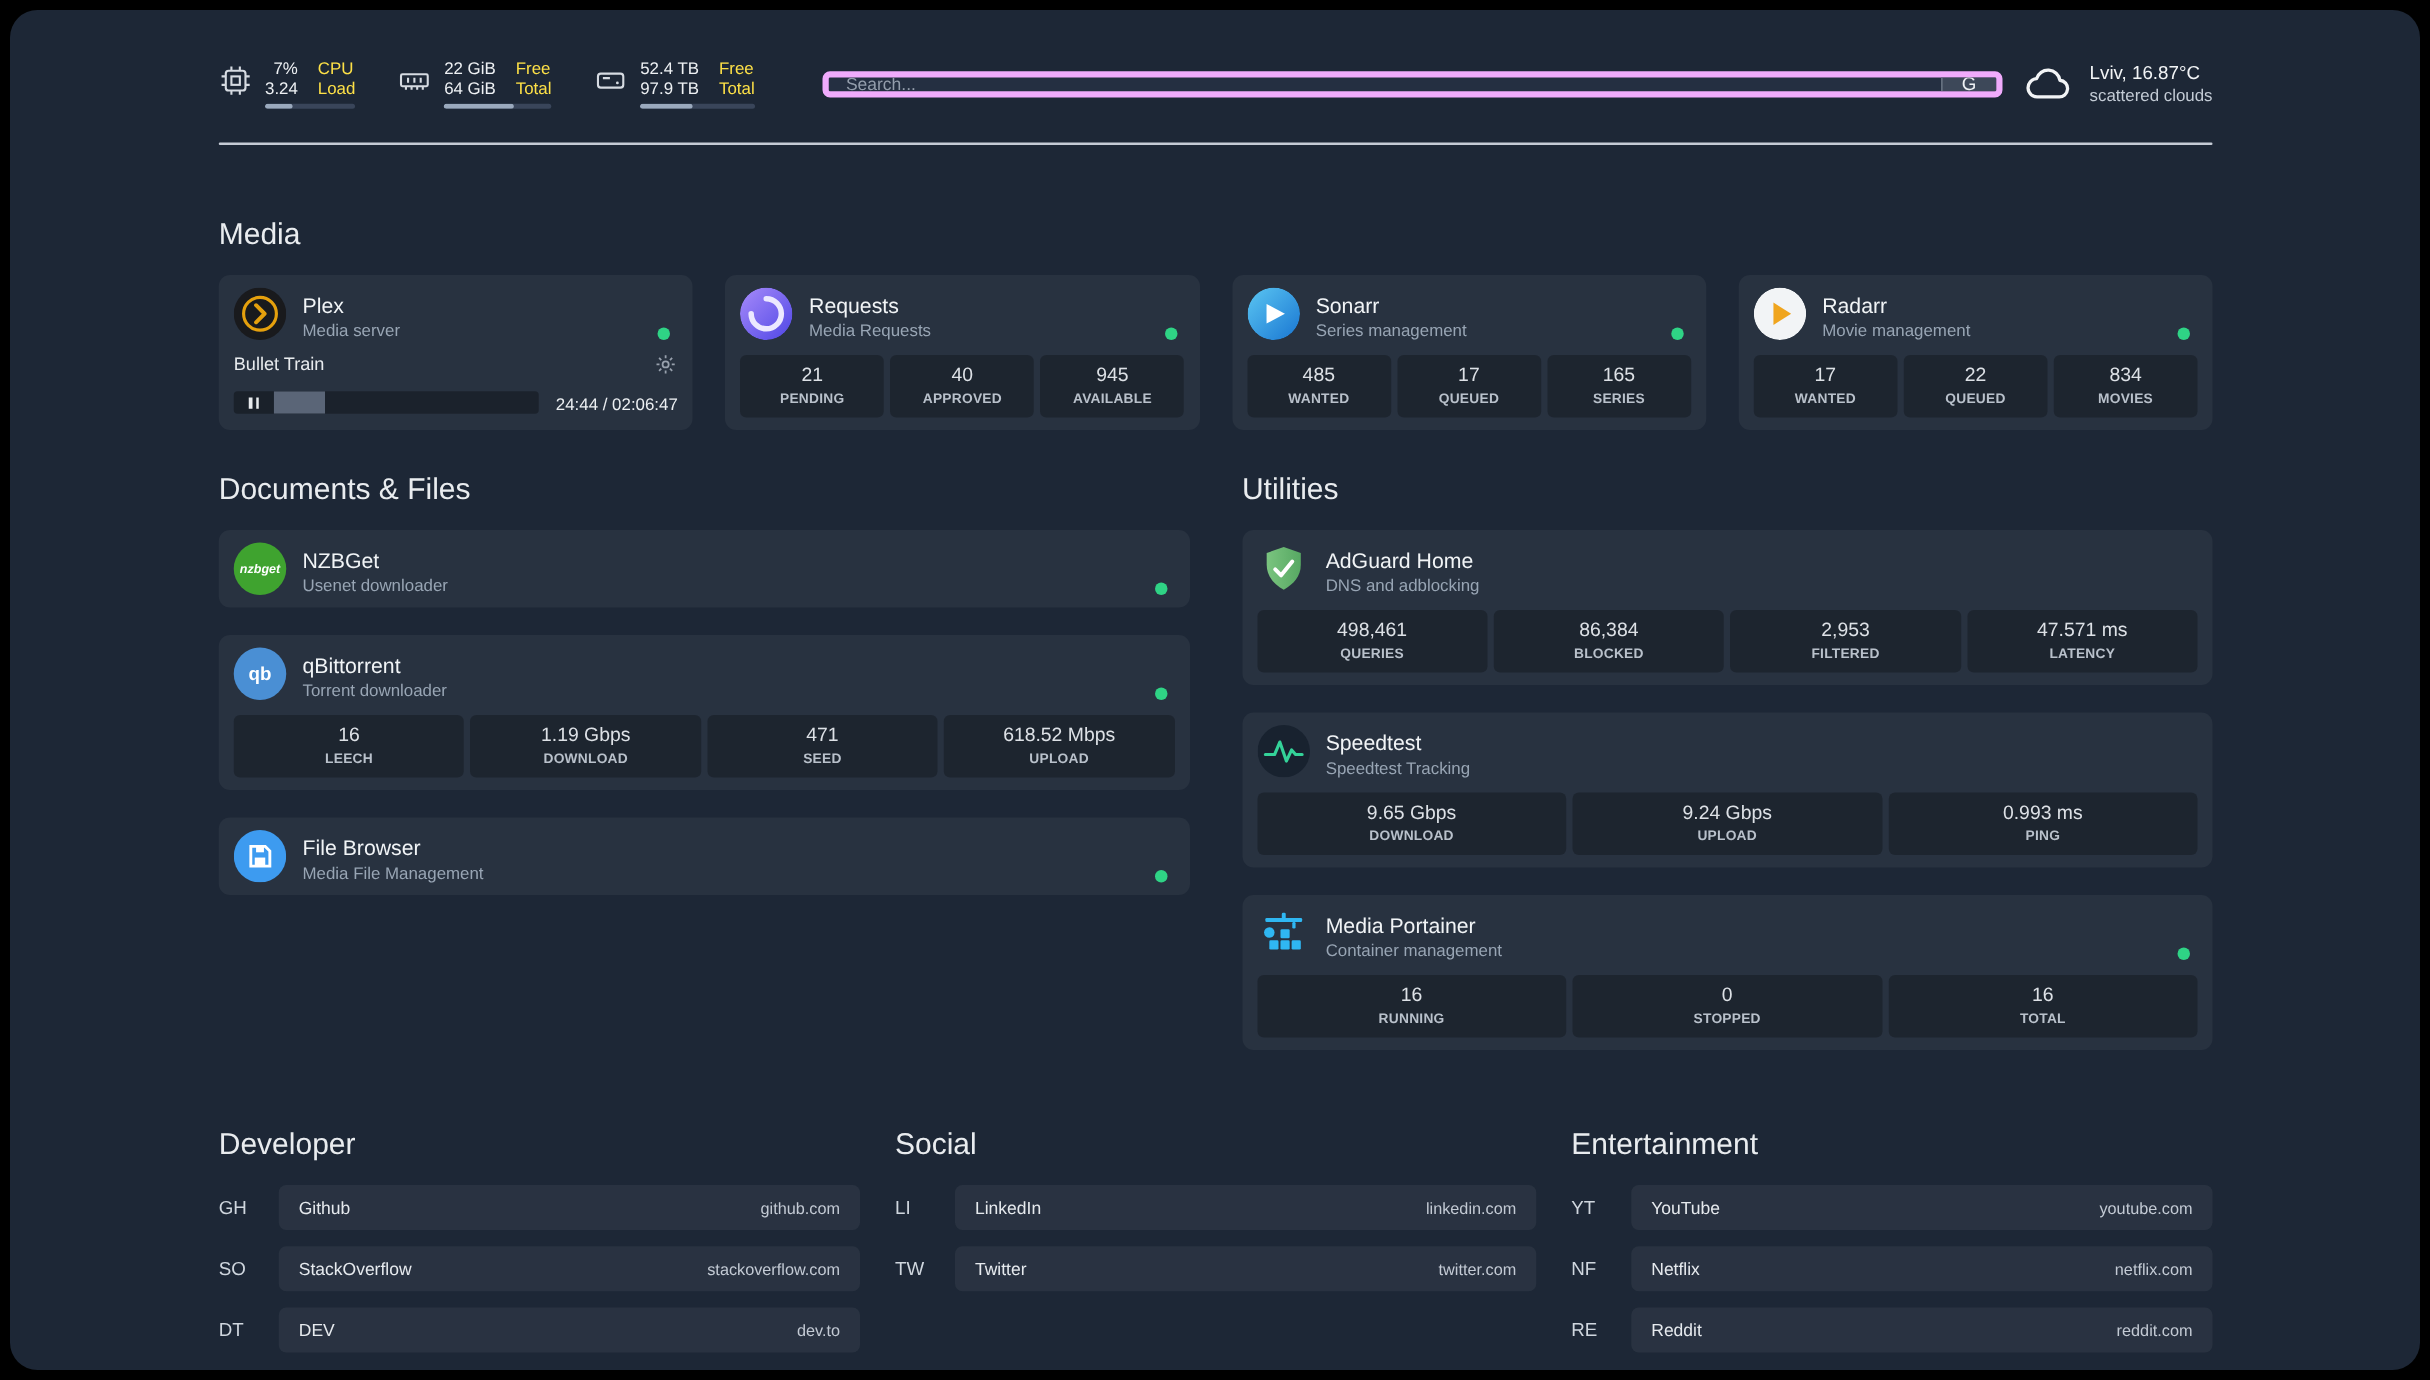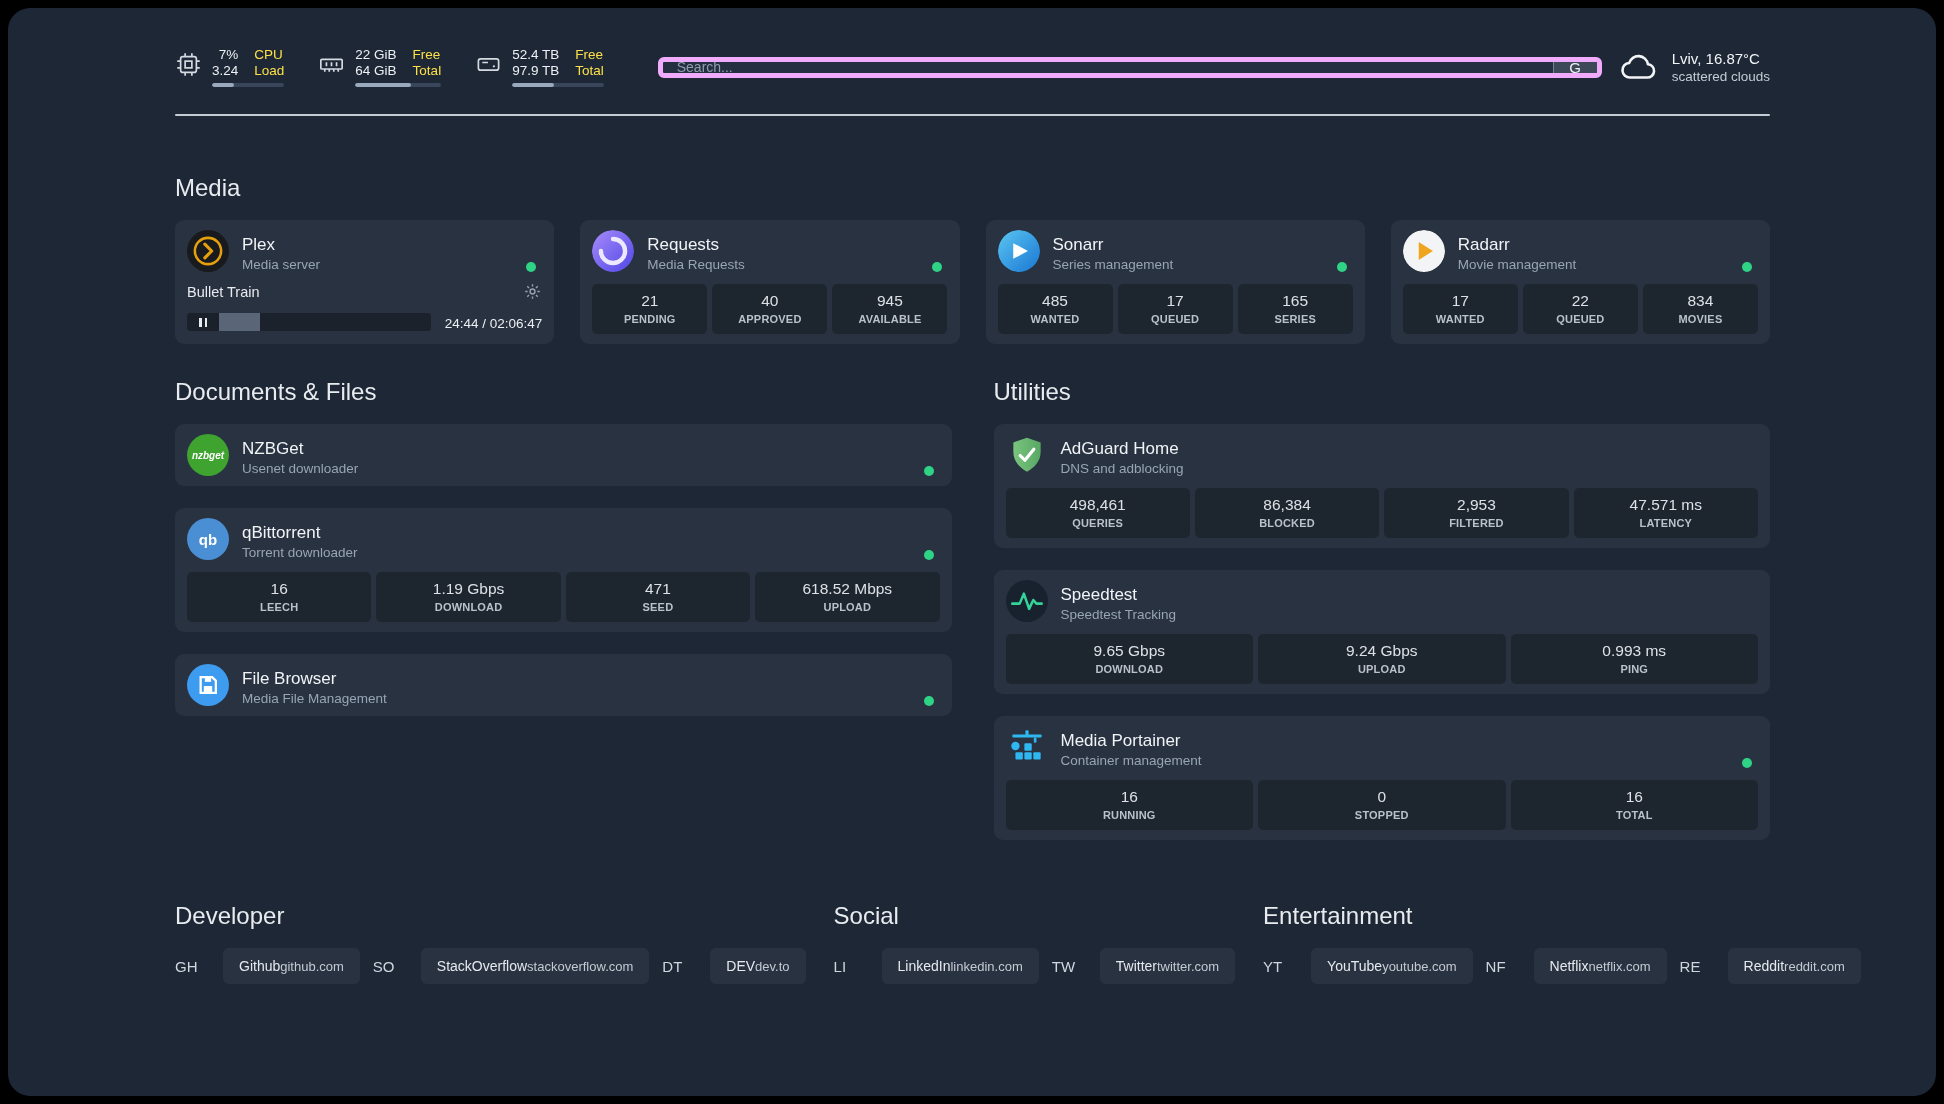--- a/index.html
+++ b/index.html
@@ -57,21 +57,21 @@
   .gear{margin-left:auto;width:19px;height:19px;cursor:pointer}
   .player-row{display:flex;align-items:flex-end;margin-top:12px}
   .pause-btn{width:32px;height:18px;background:rgba(0,0,0,.34);border-radius:3px 0 0 3px;display:flex;align-items:center;justify-content:center;gap:3px;cursor:pointer;flex:0 0 32px}
   .pause-btn i{display:block;width:2.5px;height:9px;background:#e8ebee}
   .progress{flex:1;height:18px;background:rgba(0,0,0,.30);border-radius:0 3px 3px 0;overflow:hidden}
   .progress-fill{height:100%;background:#5a6577}
   .time{margin-left:14px;font-size:13.5px;color:#eceff2;white-space:nowrap}
 
   
   .bookmarks{display:grid;grid-template-columns:1fr 1fr 1fr;gap:28px;margin-top:62px}
-  .bm-rows{display:flex;gap:13px;margin-top:18px}
+  .bm-rows{display:flex;flex-direction:column;gap:13px;margin-top:18px}
   .bm-row{display:flex;align-items:center;cursor:pointer}
   .bm-abbr{width:48px;font-size:15px;color:#cfd6de;flex:0 0 48px}
   .bm-pill{flex:1;height:36px;background:rgba(255,255,255,.055);border-radius:6px;display:flex;align-items:center;padding:0 16px}
   .bm-name{font-size:14px;color:#e6eaee}
   .bm-url{margin-left:auto;font-size:13px;color:#c3cad4}
 </style>
 </head>
 <body>
 
 <div class="frame">

